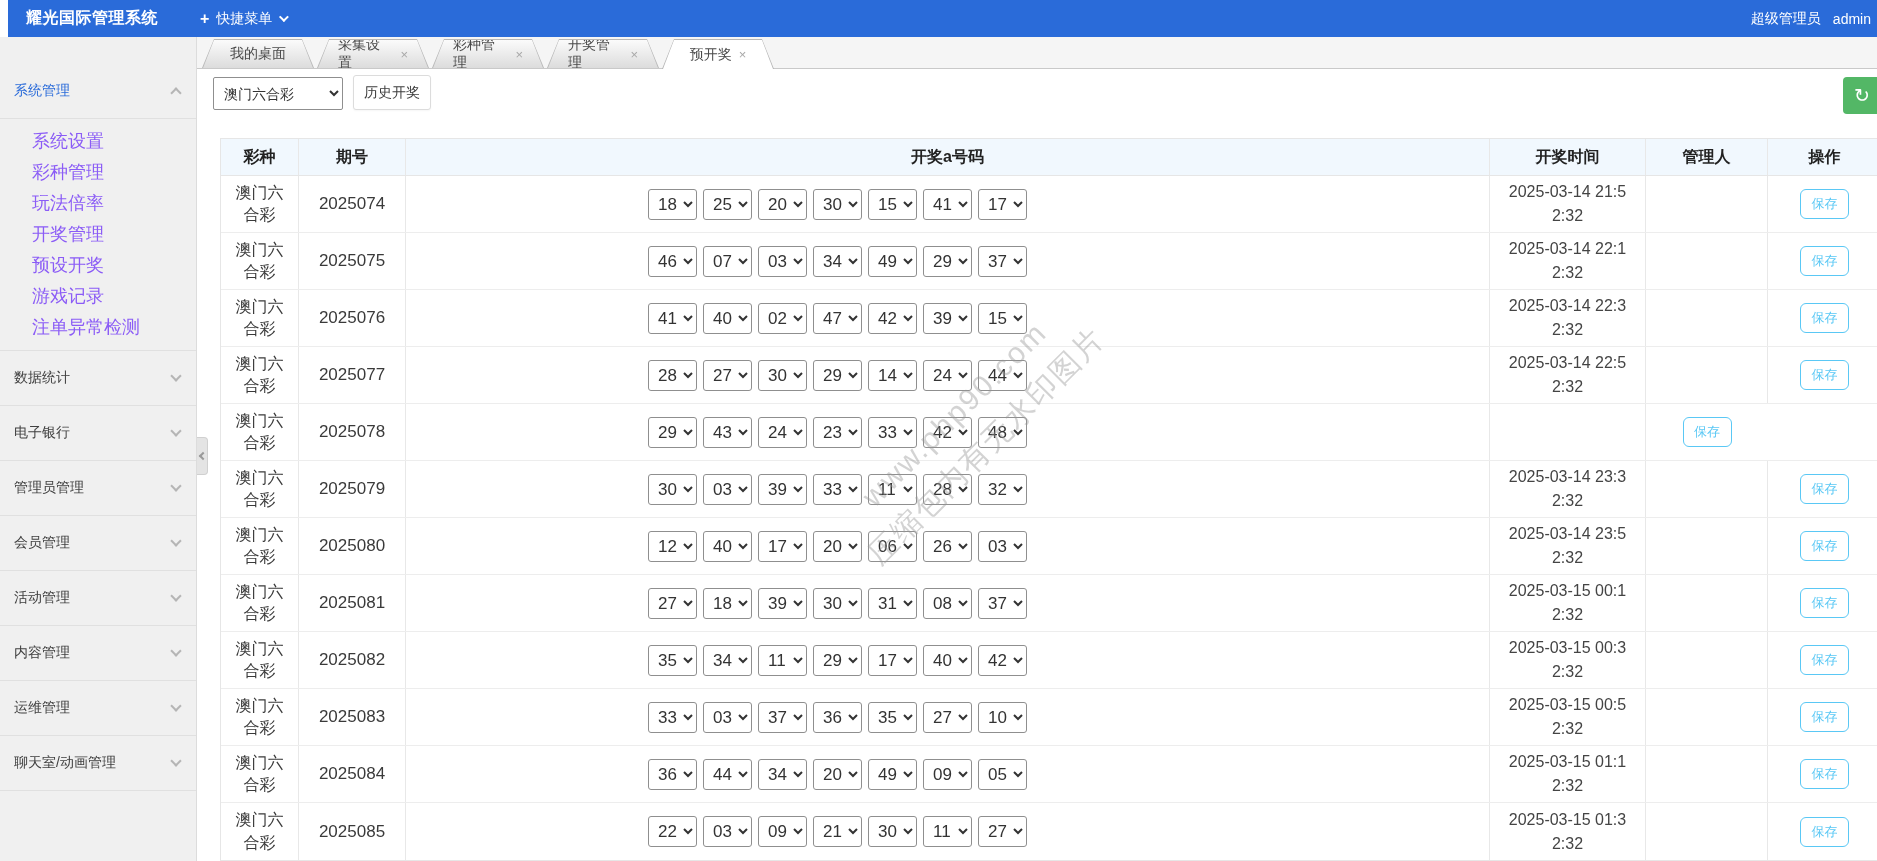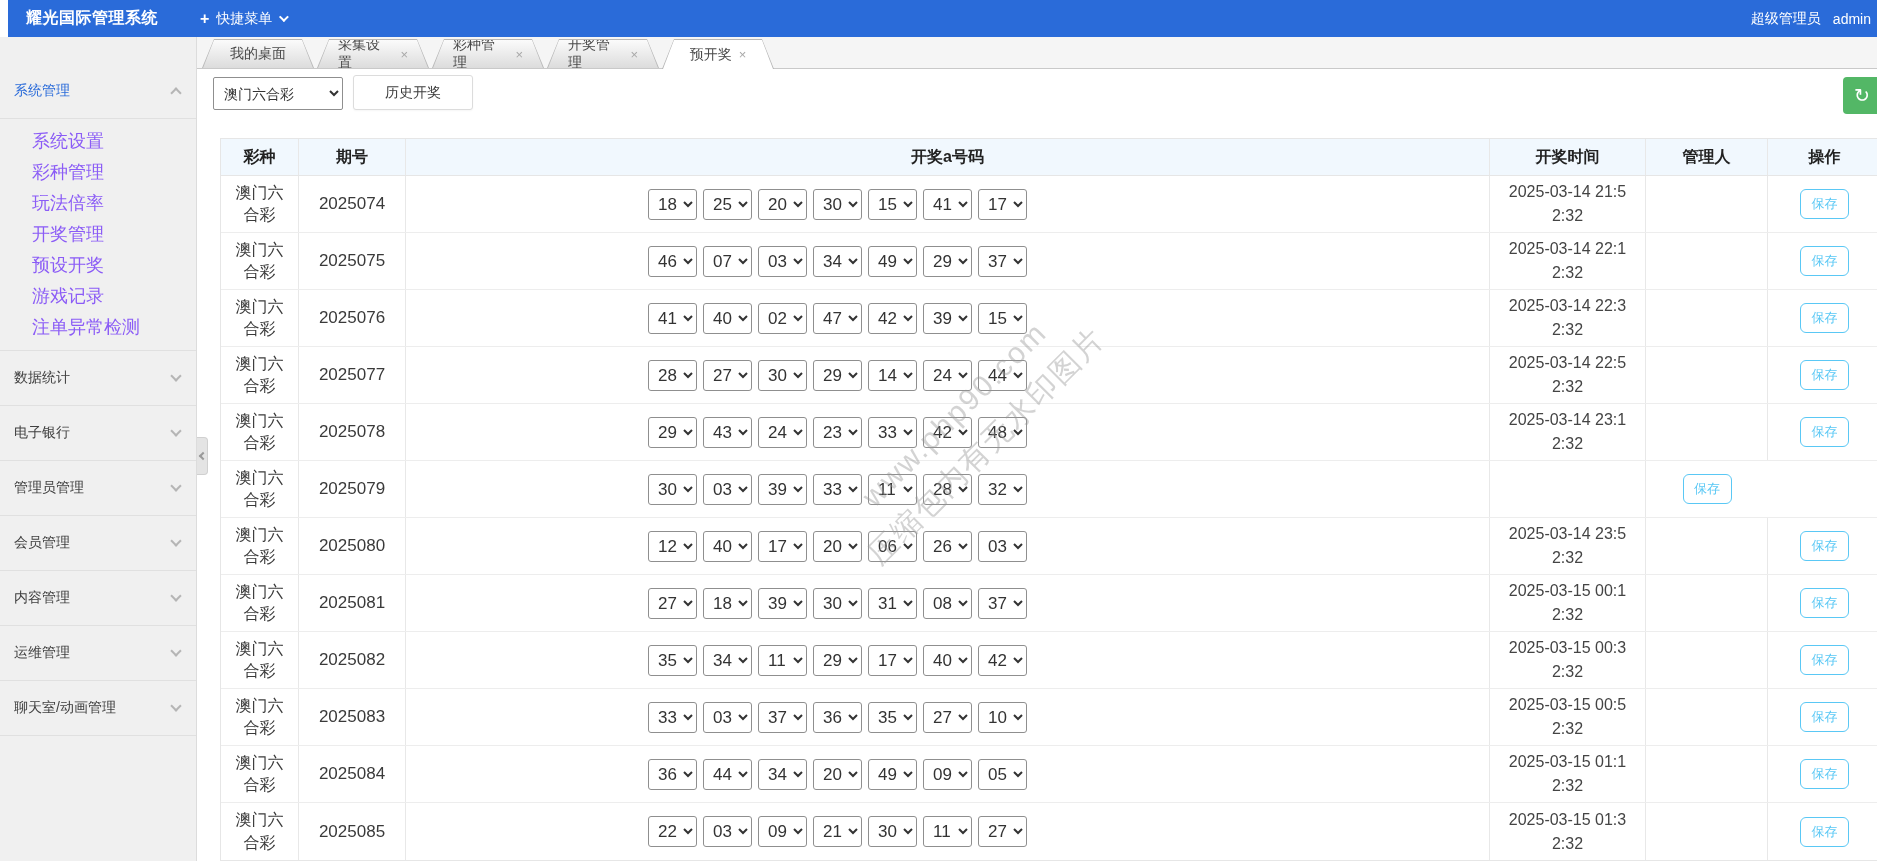--- a/index.html
+++ b/index.html
@@ -46,21 +46,21 @@
     justify-content:center; gap:7px; font-size:14px; color:#4a4a4a; padding:0 20px; }
   .tab.active { height:30px; margin-bottom:-1px; }
   .tab.active .tab-inner { background:#fff; }
   .tab-close { font-size:13px; color:#a8a8a8; line-height:1; cursor:pointer; }
 
   
   .toolbar { position:absolute; left:197px; top:69px; width:1680px; height:69px; background:#fff; z-index:15; }
   .lottery-select { position:absolute; left:16px; top:8px; width:130px; height:33px;
     font-size:14px; color:#333; border:1px solid #8f8f8f; border-radius:2px; background:#fff;
     padding-left:6px; font-family:inherit; }
-  .history-btn { position:absolute; left:156px; top:6px; height:35px; padding:0 31px;
+  .history-btn { position:absolute; left:156px; top:6px; height:35px; padding:0 10px;
     background:#fff; border:1px solid #dcdcdc; border-radius:3px; font-size:14px; color:#3d3d3d;
     cursor:pointer; font-family:inherit; box-shadow:0 1px 2px rgba(0,0,0,.04);text-align:center; }
   .refresh-btn { position:absolute; right:-4px; top:8px; width:38px; height:37px;
     background:#53b766; color:#fff; border:none; border-radius:4px; font-size:19px;
     cursor:pointer; display:flex; align-items:center; justify-content:center; }
 
   
   .table-wrap { position:absolute; left:197px; top:138px; width:1680px; height:723px;
     background:#fff; overflow:hidden;margin-left:8px; }
   .dtable { margin-left:15px; width:1662px; border:1px solid #e6e6e6; }
@@ -129,20 +129,24 @@
       </div>
       <div class="side-section">
         <span class="sec-label">管理员管理</span>
         <span class="chev-gray chev-down"></span>
       </div>
       <div class="side-section">
         <span class="sec-label">会员管理</span>
         <span class="chev-gray chev-down"></span>
       </div>
       <div class="side-section">
+        <span class="sec-label">活动管理</span>
+        <span class="chev-gray chev-down"></span>
+      </div>
+      <div class="side-section">
         <span class="sec-label">内容管理</span>
         <span class="chev-gray chev-down"></span>
       </div>
       <div class="side-section">
         <span class="sec-label">运维管理</span>
         <span class="chev-gray chev-down"></span>
       </div>
       <div class="side-section">
         <span class="sec-label">聊天室/动画管理</span>
         <span class="chev-gray chev-down"></span>
@@ -292,40 +296,40 @@
     <div class="cell-issue">2025078</div>
     <div class="cell-numbers">
             <select class="num-select"><option>29</option></select>
             <select class="num-select"><option>43</option></select>
             <select class="num-select"><option>24</option></select>
             <select class="num-select"><option>23</option></select>
             <select class="num-select"><option>33</option></select>
             <select class="num-select"><option>42</option></select>
             <select class="num-select"><option>48</option></select>
           </div>
-    <div class="cell-time">
-            <span>2025-03-14 23:12:32</span>
-          </div>
     <div class="cell-manager"></div>
     <div>
             <button class="save-btn">保存</button>
           </div>
   </div>
         <div class="trow tbody-row">
     <div class="cell-lottery">澳门六合彩</div>
     <div class="cell-issue">2025079</div>
     <div class="cell-numbers">
             <select class="num-select"><option>30</option></select>
             <select class="num-select"><option>03</option></select>
             <select class="num-select"><option>39</option></select>
             <select class="num-select"><option>33</option></select>
             <select class="num-select"><option>11</option></select>
             <select class="num-select"><option>28</option></select>
             <select class="num-select"><option>32</option></select>
           </div>
+    <div class="cell-time">
+            <span>2025-03-14 23:32:32</span>
+          </div>
     <div class="cell-manager"></div>
     <div>
             <button class="save-btn">保存</button>
           </div>
   </div>
         <div class="trow tbody-row">
     <div class="cell-lottery">澳门六合彩</div>
     <div class="cell-issue">2025080</div>
     <div class="cell-numbers">
             <select class="num-select"><option>12</option></select>

